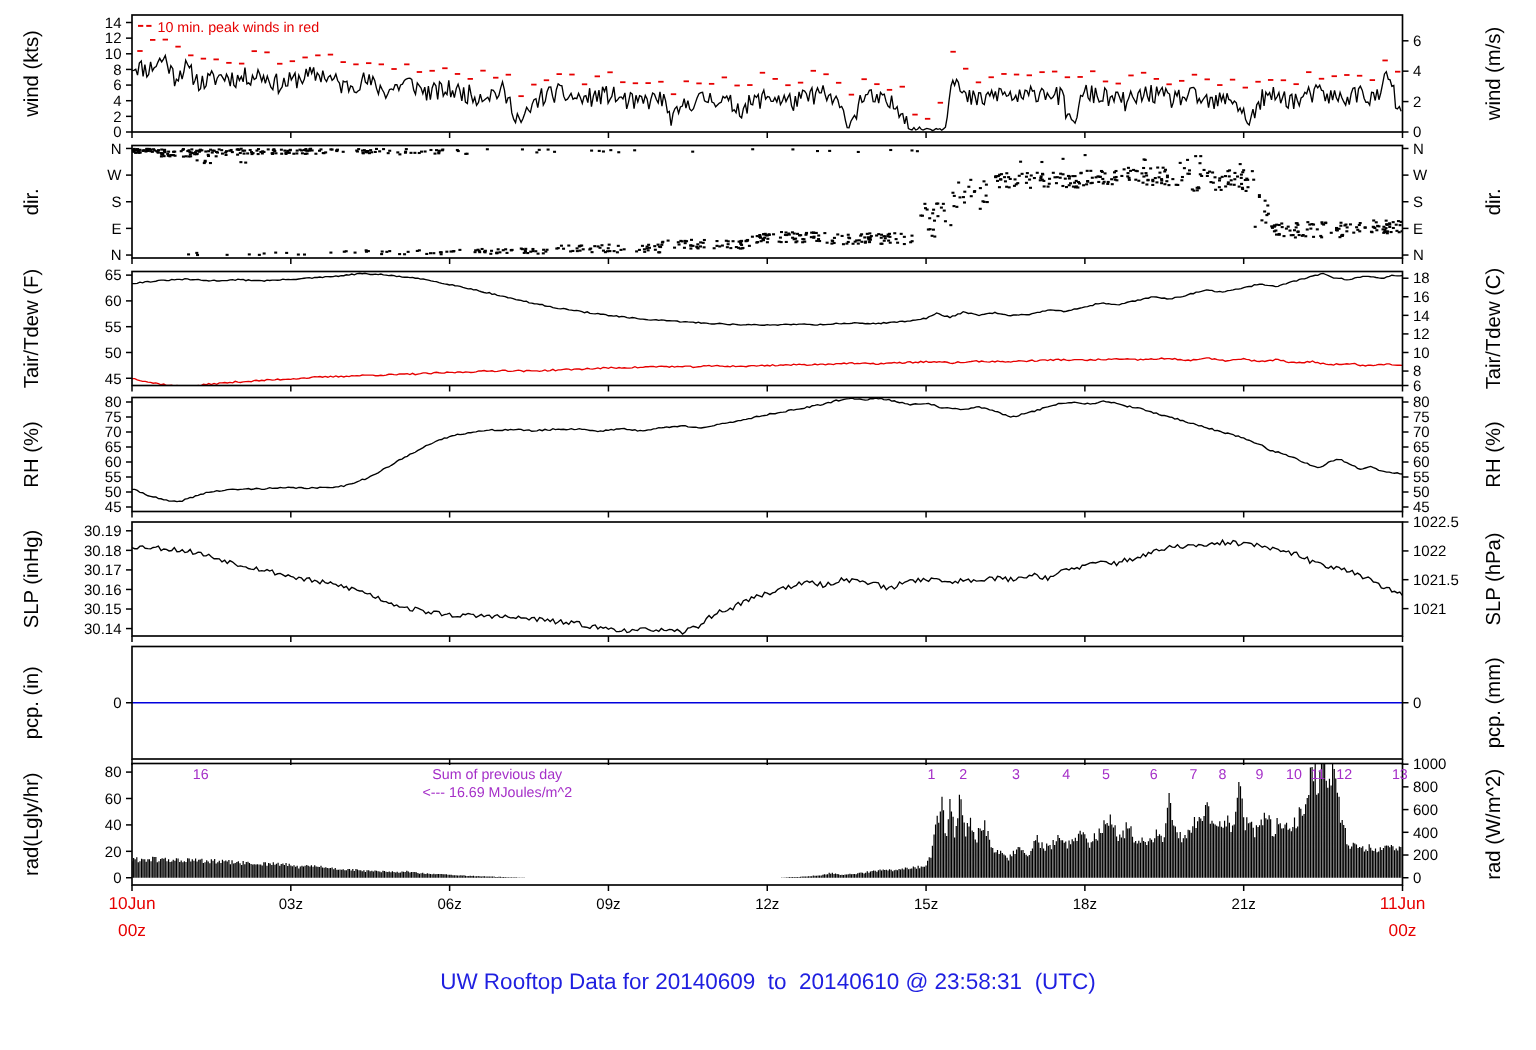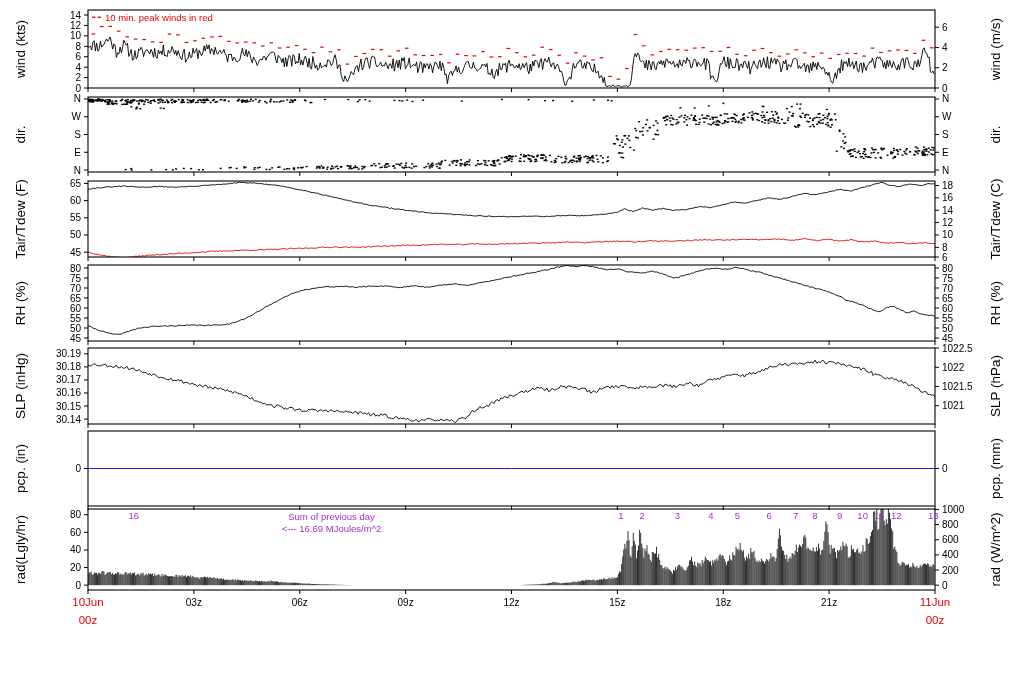--- a/index.html
+++ b/index.html
@@ -1353,13 +1353,14 @@
         <text x="511.5" y="606" font-size="10" fill="#000" text-anchor="middle" font-family="&quot;Liberation Sans&quot;, sans-serif">12z</text>
         <text x="617.375" y="606" font-size="10" fill="#000" text-anchor="middle" font-family="&quot;Liberation Sans&quot;, sans-serif">15z</text>
         <text x="723.25" y="606" font-size="10" fill="#000" text-anchor="middle" font-family="&quot;Liberation Sans&quot;, sans-serif">18z</text>
         <text x="829.125" y="606" font-size="10" fill="#000" text-anchor="middle" font-family="&quot;Liberation Sans&quot;, sans-serif">21z</text>
         <text x="88" y="606" font-size="11.5" fill="#e60000" text-anchor="middle" font-family="&quot;Liberation Sans&quot;, sans-serif">10Jun</text>
         <text x="88" y="624" font-size="11.5" fill="#e60000" text-anchor="middle" font-family="&quot;Liberation Sans&quot;, sans-serif">00z</text>
         <text x="935" y="606" font-size="11.5" fill="#e60000" text-anchor="middle" font-family="&quot;Liberation Sans&quot;, sans-serif">11Jun</text>
         <text x="935" y="624" font-size="11.5" fill="#e60000" text-anchor="middle" font-family="&quot;Liberation Sans&quot;, sans-serif">00z</text>
       </g>
     </svg>
+  <div id="chart-title">UW Rooftop Data for 20140609  to  20140610 @ 23:58:31  (UTC)</div>
 </div>
 
 </body></html>

